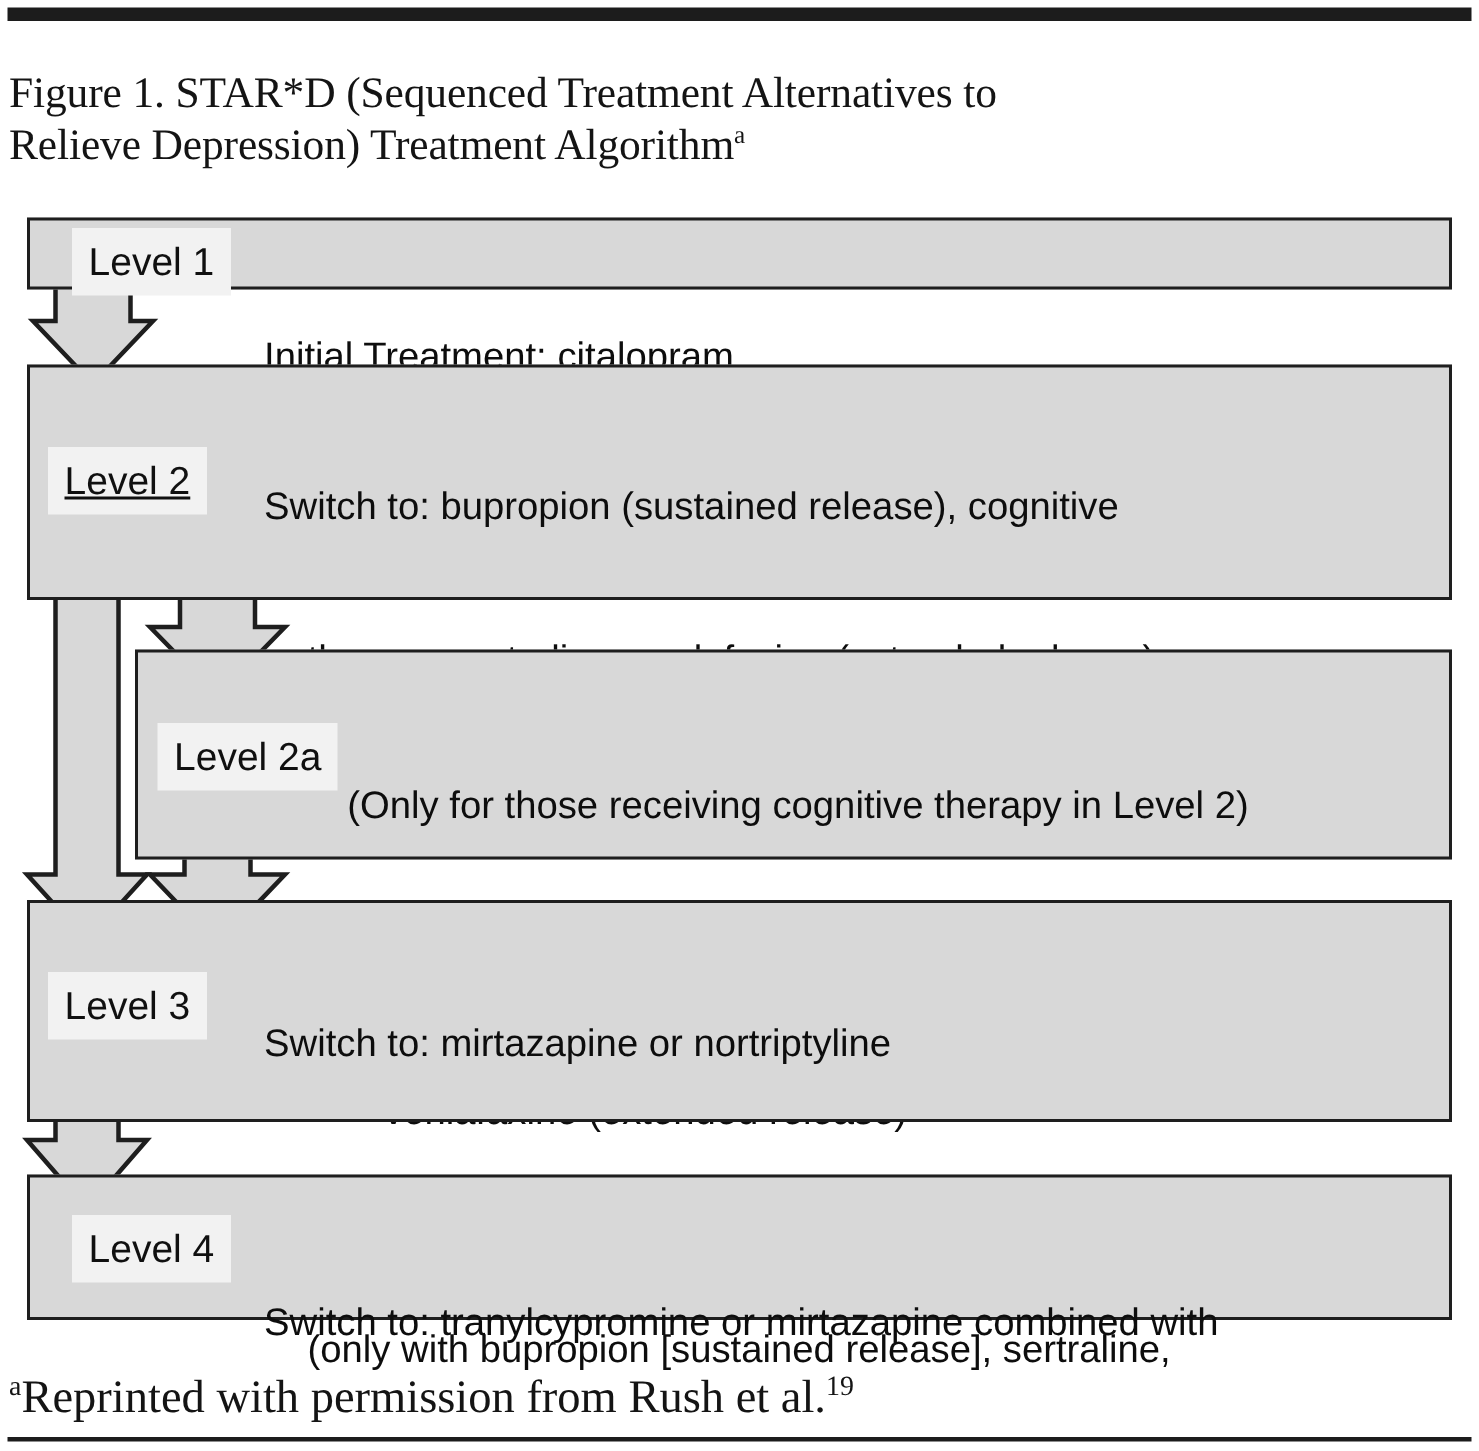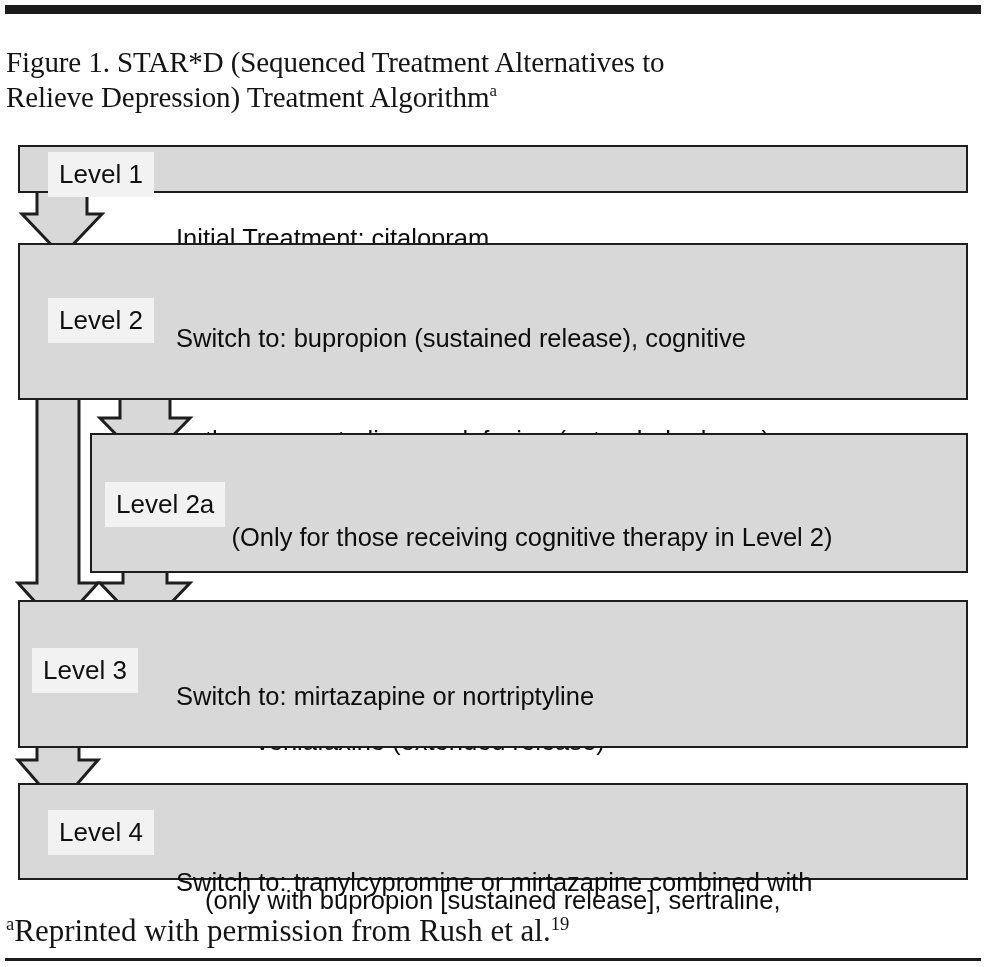--- a/index.html
+++ b/index.html
@@ -143,21 +143,21 @@
 </svg>
 </div>
 
 <div class="lvl-box" style="left:18px; top:145px; width:950px; height:48px;"></div>
 <div class="lvl-tag" style="left:48px; top:152px;">Level 1</div>
 <div class="lvl-text" style="left:176px; top:153px; width:780px;">
   <span class="ln"><b>Initial Treatment:</b><span> citalopram</span></span>
 </div>
 
 <div class="lvl-box" style="left:18px; top:243px; width:950px; height:157px;"></div>
-<div class="lvl-tag" style="left:48px; top:298px;">Level 2</div>
+<div class="lvl-tag" style="left:32px; top:298px;text-decoration:underline;">Level 2</div>
 <div class="lvl-text" style="left:176px; top:253px; width:790px;">
   <span class="ln"><b>Switch to:</b><span> bupropion (sustained release), cognitive</span></span>
   <span class="ln ind"><span>therapy, sertraline, venlafaxine (extended release)</span></span>
   <span class="ln"><b>Or augment with:</b><span> bupropion (sustained release),</span></span>
   <span class="ln ind"><span>buspirone, cognitive therapy</span></span>
 </div>
 
 <div class="lvl-box" style="left:90px; top:433px; width:878px; height:140px;"></div>
 <div class="lvl-tag" style="left:105px; top:482px;">Level 2a</div>
 <div class="lvl-text center" style="left:222px; top:452px; width:620px;">

